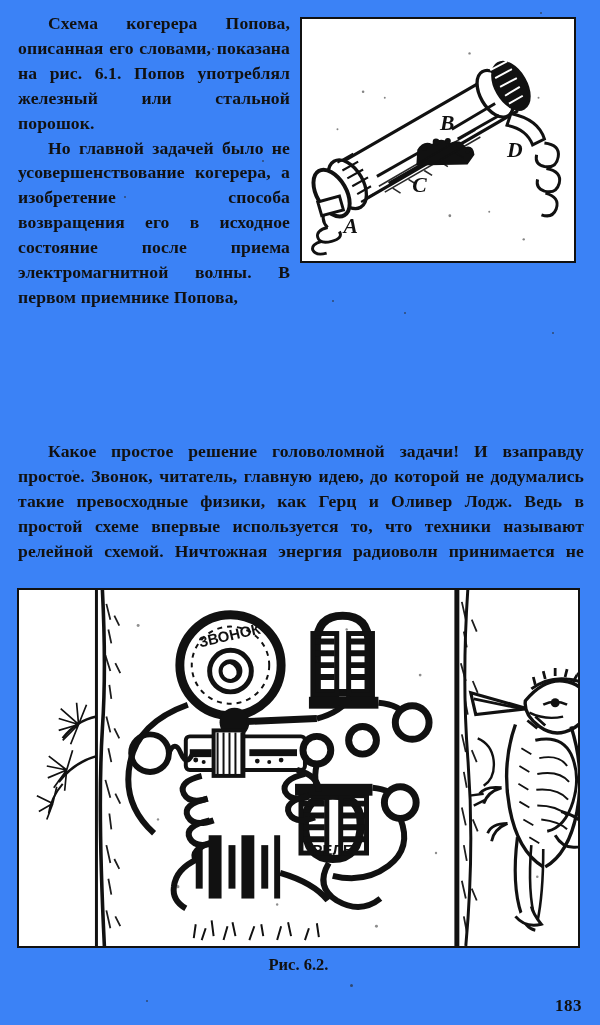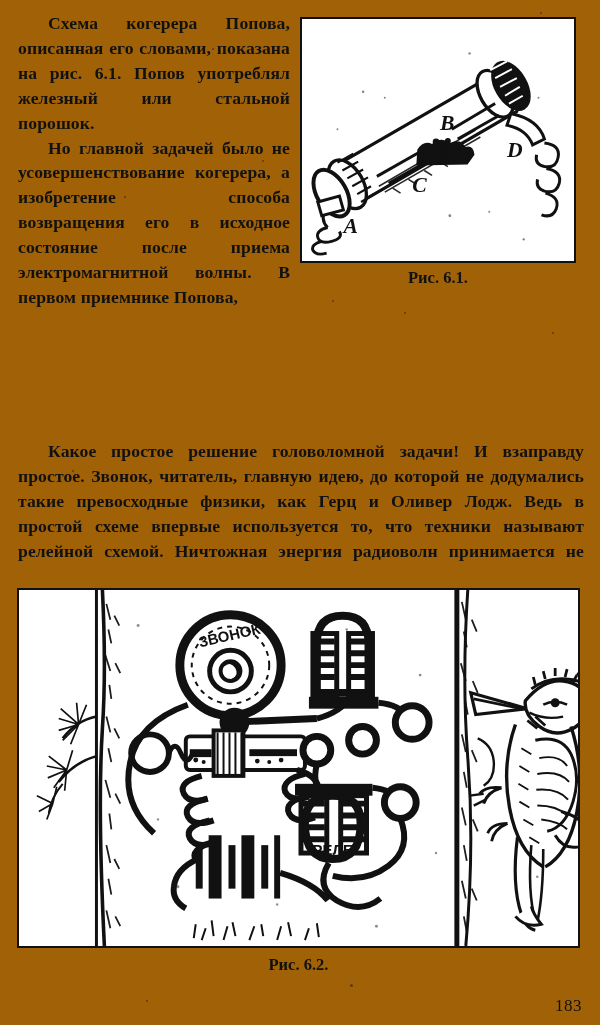--- a/index.html
+++ b/index.html
@@ -14,21 +14,21 @@
     position: relative;
     overflow: hidden;
     font-family: "Liberation Serif", "DejaVu Serif", serif;
     color: #0a0a0a;
     -webkit-font-smoothing: none;
   }
 
   .page {
     position: absolute;
     inset: 0;
-    background: #a16207;
+    background: #3b82f6;
   }
 
   
   .textblock {
     position: absolute;
     font-size: 17.6px;
     line-height: 24.9px;
     font-weight: 700;
     letter-spacing: 0.1px;
     text-align: justify;
@@ -112,21 +112,21 @@
     font-weight: 700;
     color: #111;
   }
 
   
   #folio {
     position: absolute;
     right: 18px;
     top: 996px;
     font-size: 17px;
-    font-weight: 400;
+    font-weight: 700;
     letter-spacing: 0.5px;
     color: #111;
   }
 
   .fig-svg { display: block; width: 100%; height: 100%; }
 
   
   .speckles { position: absolute; inset: 0; pointer-events: none; }
   .speckles i {
     position: absolute;
@@ -221,21 +221,20 @@
         <circle cx="170" cy="35" r="1.2"></circle>
           <circle cx="240" cy="80" r="1"></circle>
         <circle cx="150" cy="200" r="1.4"></circle>
           <circle cx="190" cy="196" r="1"></circle>
         <circle cx="36" cy="112" r="1"></circle>
           <circle cx="225" cy="224" r="1.2"></circle>
       </g>
     </svg>
   </div>
 
-  <div id="fig-1-caption">Рис. 6.1.</div>
 
 
   <div id="para-wide-2" class="textblock full-justify">
     <p class="indent">Какое простое решение головоломной задачи! И взаправду простое. Звонок, читатель, главную идею, до которой не додумались такие превосходные физики, как Герц и Оливер Лодж. Ведь в простой схеме впервые используется то, что техники называют релейной схемой. Ничтожная энергия радиоволн принимается не</p>
   </div>
 
   <div id="fig-2">
     <svg class="fig-svg" viewBox="0 0 563 360" preserveAspectRatio="none">
       <rect x="0" y="0" width="563" height="360" fill="#ffffff"></rect>
 

